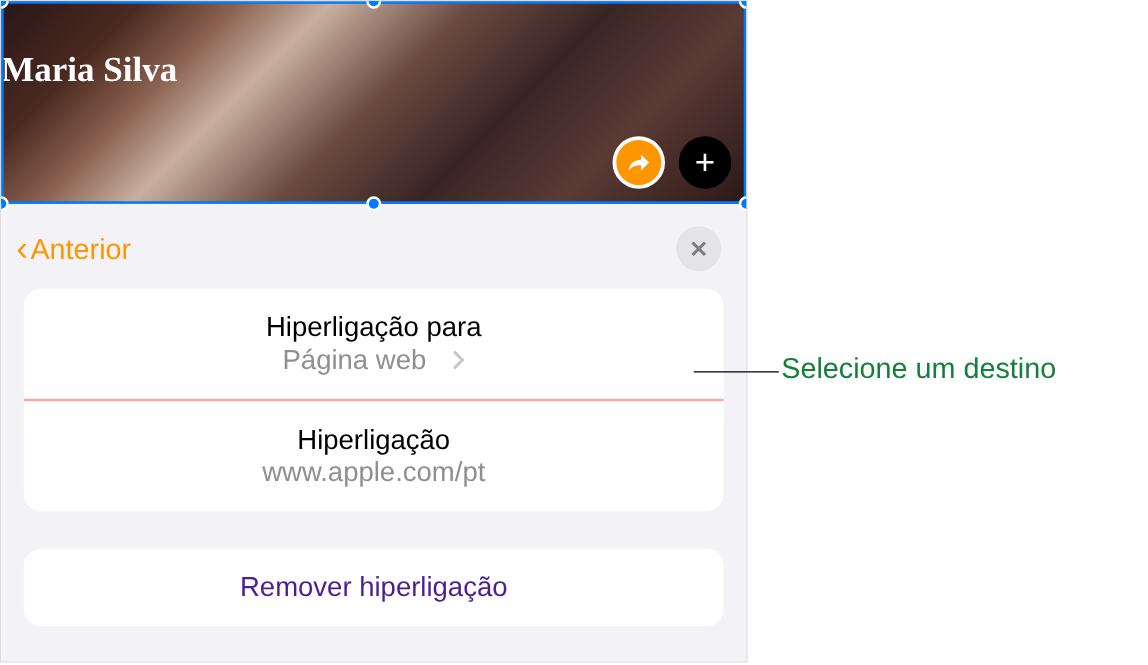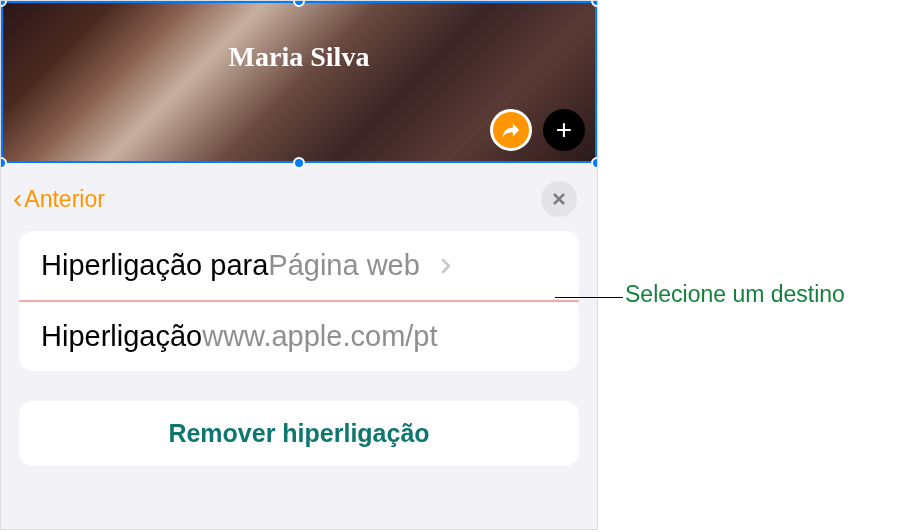--- a/index.html
+++ b/index.html
@@ -17,21 +17,21 @@
       position: relative;
       overflow: hidden;
     }
     .header-image {
       width: 100%;
       height: 162px;
       background: linear-gradient(135deg, #2a1518 0%, #4a2a20 15%, #8a6050 25%, #c8b0a0 35%, #6a4a40 50%, #3a2525 65%, #5a3a35 80%, #2a1818 100%);
       position: relative;
       display: flex;
       align-items: center;
-      justify-content: center;
+      justify-content: flex-start;
     }
     .header-title {
       color: #fff;
       font-size: 28px;
       font-weight: 700;
       font-family: Georgia, serif;
       position: relative;
       top: -25px;
     }
     .link-badge {
@@ -134,21 +134,22 @@
       background: #fff;
       margin: 0 18px;
       border-radius: 14px;
       overflow: hidden;
     }
     .settings-row {
       display: flex;
       align-items: center;
       justify-content: flex-start;
       padding: 18px 22px;
-      font-size: 29px;
+      font-size: 22px;
+      flex-direction: column;
     }
     .settings-row + .settings-row {
       border-top: 2px solid #fca5a5;
     }
     .row-label {
       color: #000;
     }
     .row-value {
       display: flex;
       align-items: center;
@@ -159,24 +160,23 @@
       color: #c7c7cc;
     }
     .remove-group {
       background: #fff;
       margin: 30px 18px 0 18px;
       border-radius: 14px;
       padding: 18px;
       text-align: center;
     }
     .remove-btn {
-      color: #0f766e;
-      font-size: 25px;
+      color: #4c1d95;
+      font-size: 22px;
       cursor: pointer;
-      font-weight: bold;
     }
     .callout {
       position: absolute;
       left: 625px;
       top: 280px;
       font-size: 23px;
       color: #15803d;
       line-height: 1.3;
     }
     .callout-line {

